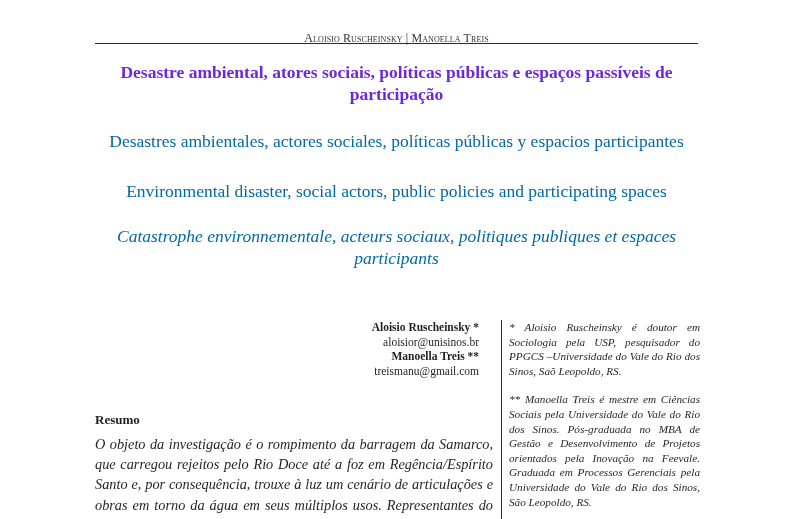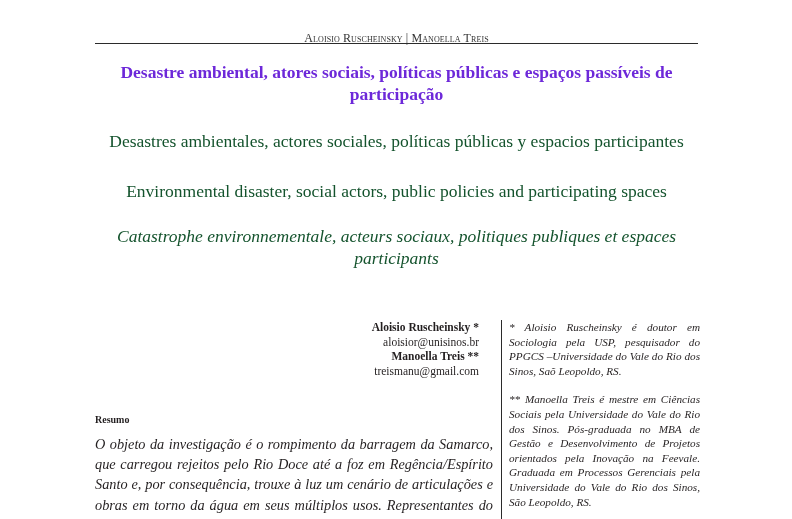--- a/index.html
+++ b/index.html
@@ -45,21 +45,21 @@
       line-height: 22px;
       color: #6d28d9;
     }
     .title-alt {
       position: absolute;
       left: 95px;
       width: 603px;
       text-align: center;
       font-size: 17.5px;
       line-height: 22px;
-      color: #14532d;
+      color: #0369a1;
     }
     .title-es { top: 130px; }
     .title-en { top: 180px; }
     .title-fr { top: 225px; font-style: italic; }
 
     .authors {
       position: absolute;
       left: 288px;
       width: 191px;
       top: 320px;
@@ -89,21 +89,21 @@
       text-align: justify;
       color: #231f20;
     }
     .notes p { margin: 0 0 14px 0; }
 
     .abstract-heading {
       position: absolute;
       left: 95px;
       top: 411px;
       font-weight: bold;
-      font-size: 10px;
+      font-size: 13px;
       line-height: 18px;
     }
     .abstract-body {
       position: absolute;
       left: 95px;
       width: 398px;
       top: 434px;
       font-style: italic;
       font-size: 14.3px;
       line-height: 20.2px;

